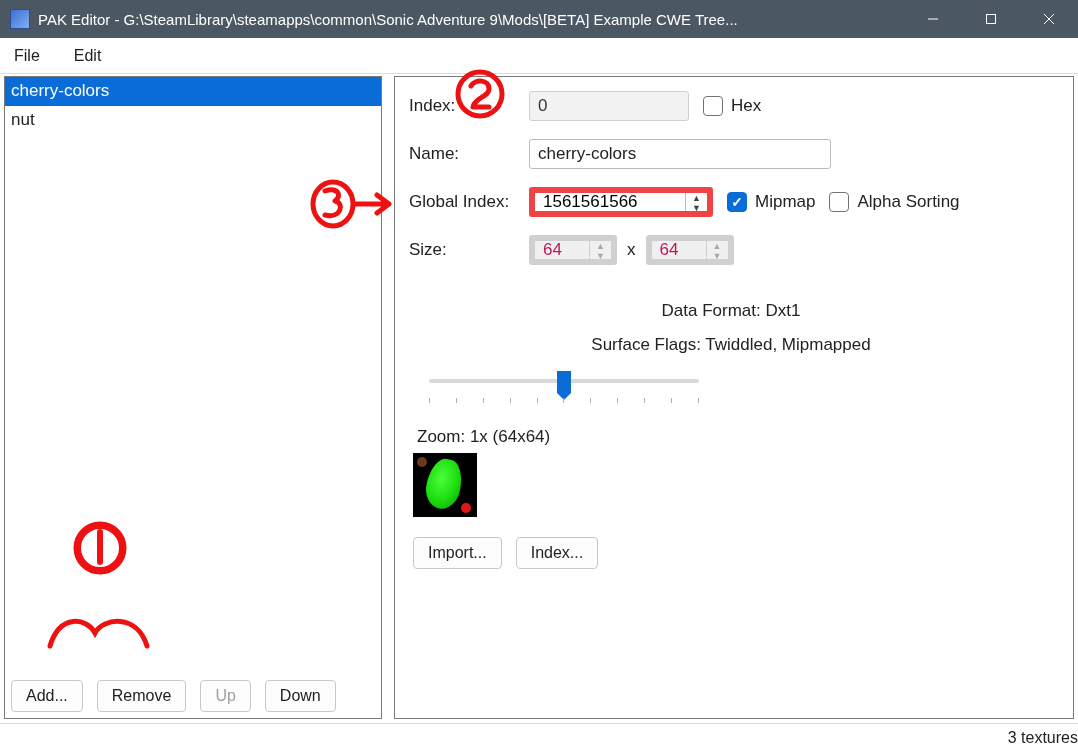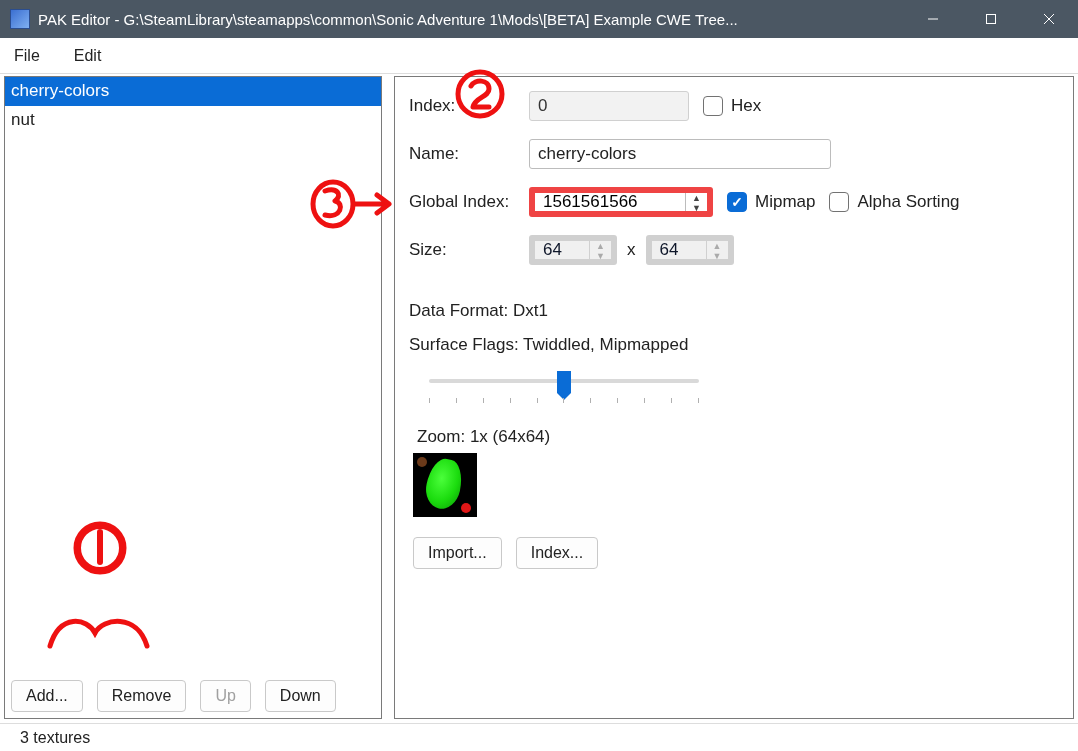--- a/index.html
+++ b/index.html
@@ -33,62 +33,62 @@
   
   .right-panel { flex: 1; border: 1px solid #7a7a7a; margin: 2px 4px 4px 12px; padding: 14px 20px 14px 14px; font-size: 17px; color: #222; position: relative; }
   .form-row { display: flex; align-items: center; margin-bottom: 18px; }
   .form-label { width: 120px; }
   .text-input { height: 30px; border: 1px solid #bcbcbc; border-radius: 3px; padding: 2px 8px; font-size: 17px; color: #222; background: #fff; }
   .text-input.ro { background: #f2f2f2; border-color: #d0d0d0; color: #333; width: 160px; }
   .text-input.name { width: 302px; }
   .spinner { display: inline-flex; border: 6px solid #ef4444; border-radius: 3px; height: 30px; background: #fff; }
   .spinner.disabled { background: #f0f0f0; color: #8a8a8a; border-color: #d0d0d0; }
   .spinner input { border: 0; height: 100%; width: 150px; padding: 0 8px; font-size: 17px; outline: none; background: transparent; }
-  .spinner.small input { width: 54px; color: #0f172a; }
+  .spinner.small input { width: 54px; color: #be185d; }
   .spin-btns { width: 22px; border-left: 1px solid #bcbcbc; display: flex; flex-direction: column; }
   .spinner.disabled .spin-btns { border-left-color: #d0d0d0; }
   .spin-btn { flex: 1; display: flex; align-items: center; justify-content: center; font-size: 9px; color: #444; }
   .spinner.disabled .spin-btn { color: #aaa; }
   .checkbox { display: inline-flex; align-items: center; gap: 8px; margin-left: 14px; }
   .cb-box { width: 20px; height: 20px; border: 1px solid #727272; border-radius: 4px; display: flex; align-items: center; justify-content: center; background: #fff; }
   .cb-box.checked { background: #0a6cd6; border-color: #0a6cd6; color: #fff; font-size: 14px; font-weight: bold; }
   .x-sep { margin: 0 10px; }
 
-  .static-line { margin-bottom: 14px; }
+  .static-line { margin-bottom: 14px; text-align: center; }
 
   
   .slider-wrap { margin: 4px 0 28px 20px; width: 270px; position: relative; height: 30px; }
   .slider-track { position: absolute; top: 10px; left: 0; right: 0; height: 4px; background: #d9d9d9; border-radius: 2px; }
   .slider-thumb { position: absolute; top: 2px; left: 50%; transform: translateX(-50%); width: 14px; height: 22px; background: #0a6cd6; }
   .slider-thumb::after { content: ""; position: absolute; bottom: -7px; left: 0; border-left: 7px solid transparent; border-right: 7px solid transparent; border-top: 7px solid #0a6cd6; }
   .slider-ticks { position: absolute; bottom: -4px; left: 0; right: 0; display: flex; justify-content: space-between; }
   .slider-ticks span { width: 1px; height: 5px; background: #b0b0b0; }
 
   
   .zoom-line { margin-left: 8px; margin-bottom: 6px; }
   .preview { width: 64px; height: 64px; background: #000; margin-left: 4px; margin-bottom: 20px; position: relative; overflow: hidden; }
   .leaf-body { position: absolute; left: 14px; top: 6px; width: 34px; height: 50px; background: radial-gradient(ellipse at 40% 40%, #4bff3b 0%, #1bdc0e 55%, #0a9a05 100%); border-radius: 60% 60% 70% 70% / 80% 80% 60% 60%; transform: rotate(12deg); }
   .red-dot { position: absolute; right: 6px; bottom: 4px; width: 10px; height: 10px; background: #e01717; border-radius: 50%; }
   .brown-dot { position: absolute; left: 4px; top: 4px; width: 10px; height: 10px; background: #6b3a1a; border-radius: 50%; }
 
   .ie-buttons { display: flex; gap: 14px; margin-left: 4px; }
 
   
-  .statusbar { height: 28px; border-top: 1px solid #ddd; display: flex; align-items: center; padding-left: 20px; font-size: 16px; color: #222; }
+  .statusbar { height: 28px; border-top: 1px solid #ddd; display: flex; align-items: center; padding-left: 8px; font-size: 16px; color: #222; justify-content: flex-end; }
 
   
   .anno { position: absolute; pointer-events: none; }
   .anno svg { overflow: visible; }
 </style>
 </head>
 <body>
 
 <div class="titlebar">
   <div class="app-icon"></div>
-  <div class="title-text">PAK Editor - G:\SteamLibrary\steamapps\common\Sonic Adventure 1\Mods\[BETA] Example CWE Tree...</div>
+  <div class="title-text">PAK Editor - G:\SteamLibrary\steamapps\common\Sonic Adventure 9\Mods\[BETA] Example CWE Tree...</div>
   <div class="spacer"></div>
   <div class="winbtns">
     <div class="winbtn">
       <svg width="12" height="12">
           <line x1="1" y1="6" x2="11" y2="6"></line>
         </svg>
     </div>
     <div class="winbtn">
       <svg width="12" height="12">
           <rect x="1.5" y="1.5" width="9" height="9"></rect>

